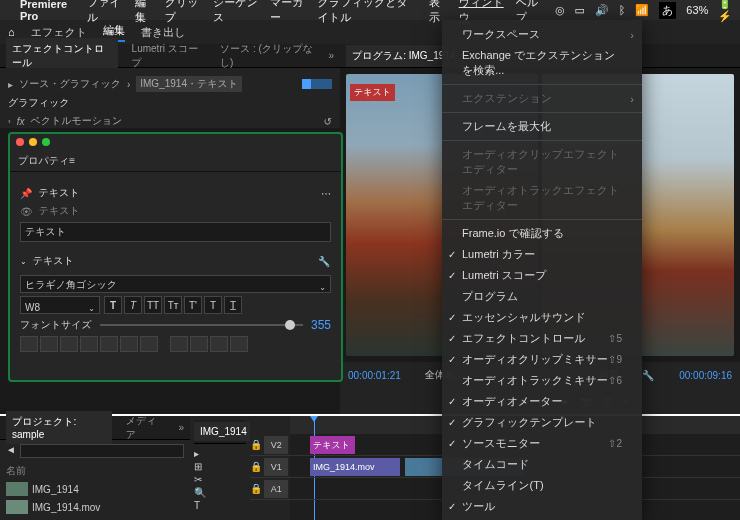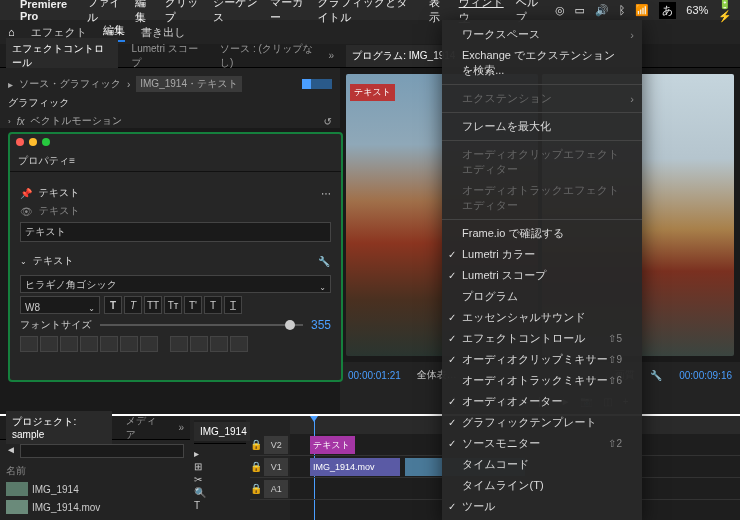--- a/index.html
+++ b/index.html
@@ -33,21 +33,21 @@
 .slider{flex:1;height:2px;background:#555;position:relative}
 .slider-thumb{width:10px;height:10px;background:#ccc;border-radius:50%;position:absolute;right:8px;top:-4px}
 .size-val{color:#4a9eff;font-size:12px}
 .btn-row{display:flex;gap:2px;margin:4px 0}
 .sq-btn{width:18px;height:16px;background:#333;border:1px solid #444}
 .program{flex:1;background:#1a1a1a;display:flex;flex-direction:column}
 .prog-view{flex:1;display:flex;gap:4px;padding:6px;position:relative}
 .viewer{flex:1;background:linear-gradient(180deg,#7a9db5 0%,#8fa8b8 25%,#a0704a 45%,#8b3520 60%,#4a3020 80%,#2a3530 100%);position:relative;border-radius:2px}
 .viewer2{flex:1;background:linear-gradient(180deg,#c5d5dd 0%,#b5c5ce 30%,#a8804a 55%,#7a3020 70%,#3a4540 100%);border-radius:2px}
 .txt-overlay{position:absolute;left:4px;top:10px;background:#b93535;color:#fff;padding:2px 4px;font-size:9px}
-.prog-ctrl{height:26px;background:#232323;display:flex;align-items:center;padding:0 8px;gap:16px;font-size:10px}
+.prog-ctrl{height:26px;background:#232323;display:flex;align-items:center;padding:0 8px;gap:24px;font-size:10px}
 .tc{color:#4a9eff}
 .bottom{height:106px;display:flex;background:#1a1a1a;border-top:2px solid #ffffff}
 .proj{width:190px;background:#232323;display:flex;flex-direction:column}
 .proj-body{flex:1;padding:4px 6px;font-size:10px}
 .proj-item{display:flex;align-items:center;gap:4px;padding:2px 0;color:#ccc}
 .thumb{width:22px;height:14px;background:#5a7a6a}
 .timeline{flex:1;background:#1e1e1e;display:flex}
 .tl-left{width:60px;background:#232323;padding:4px}
 .tl-body{flex:1;position:relative;padding-top:18px}
 .ruler{height:18px;background:#2a2a2a;position:absolute;top:0;left:0;right:0}

